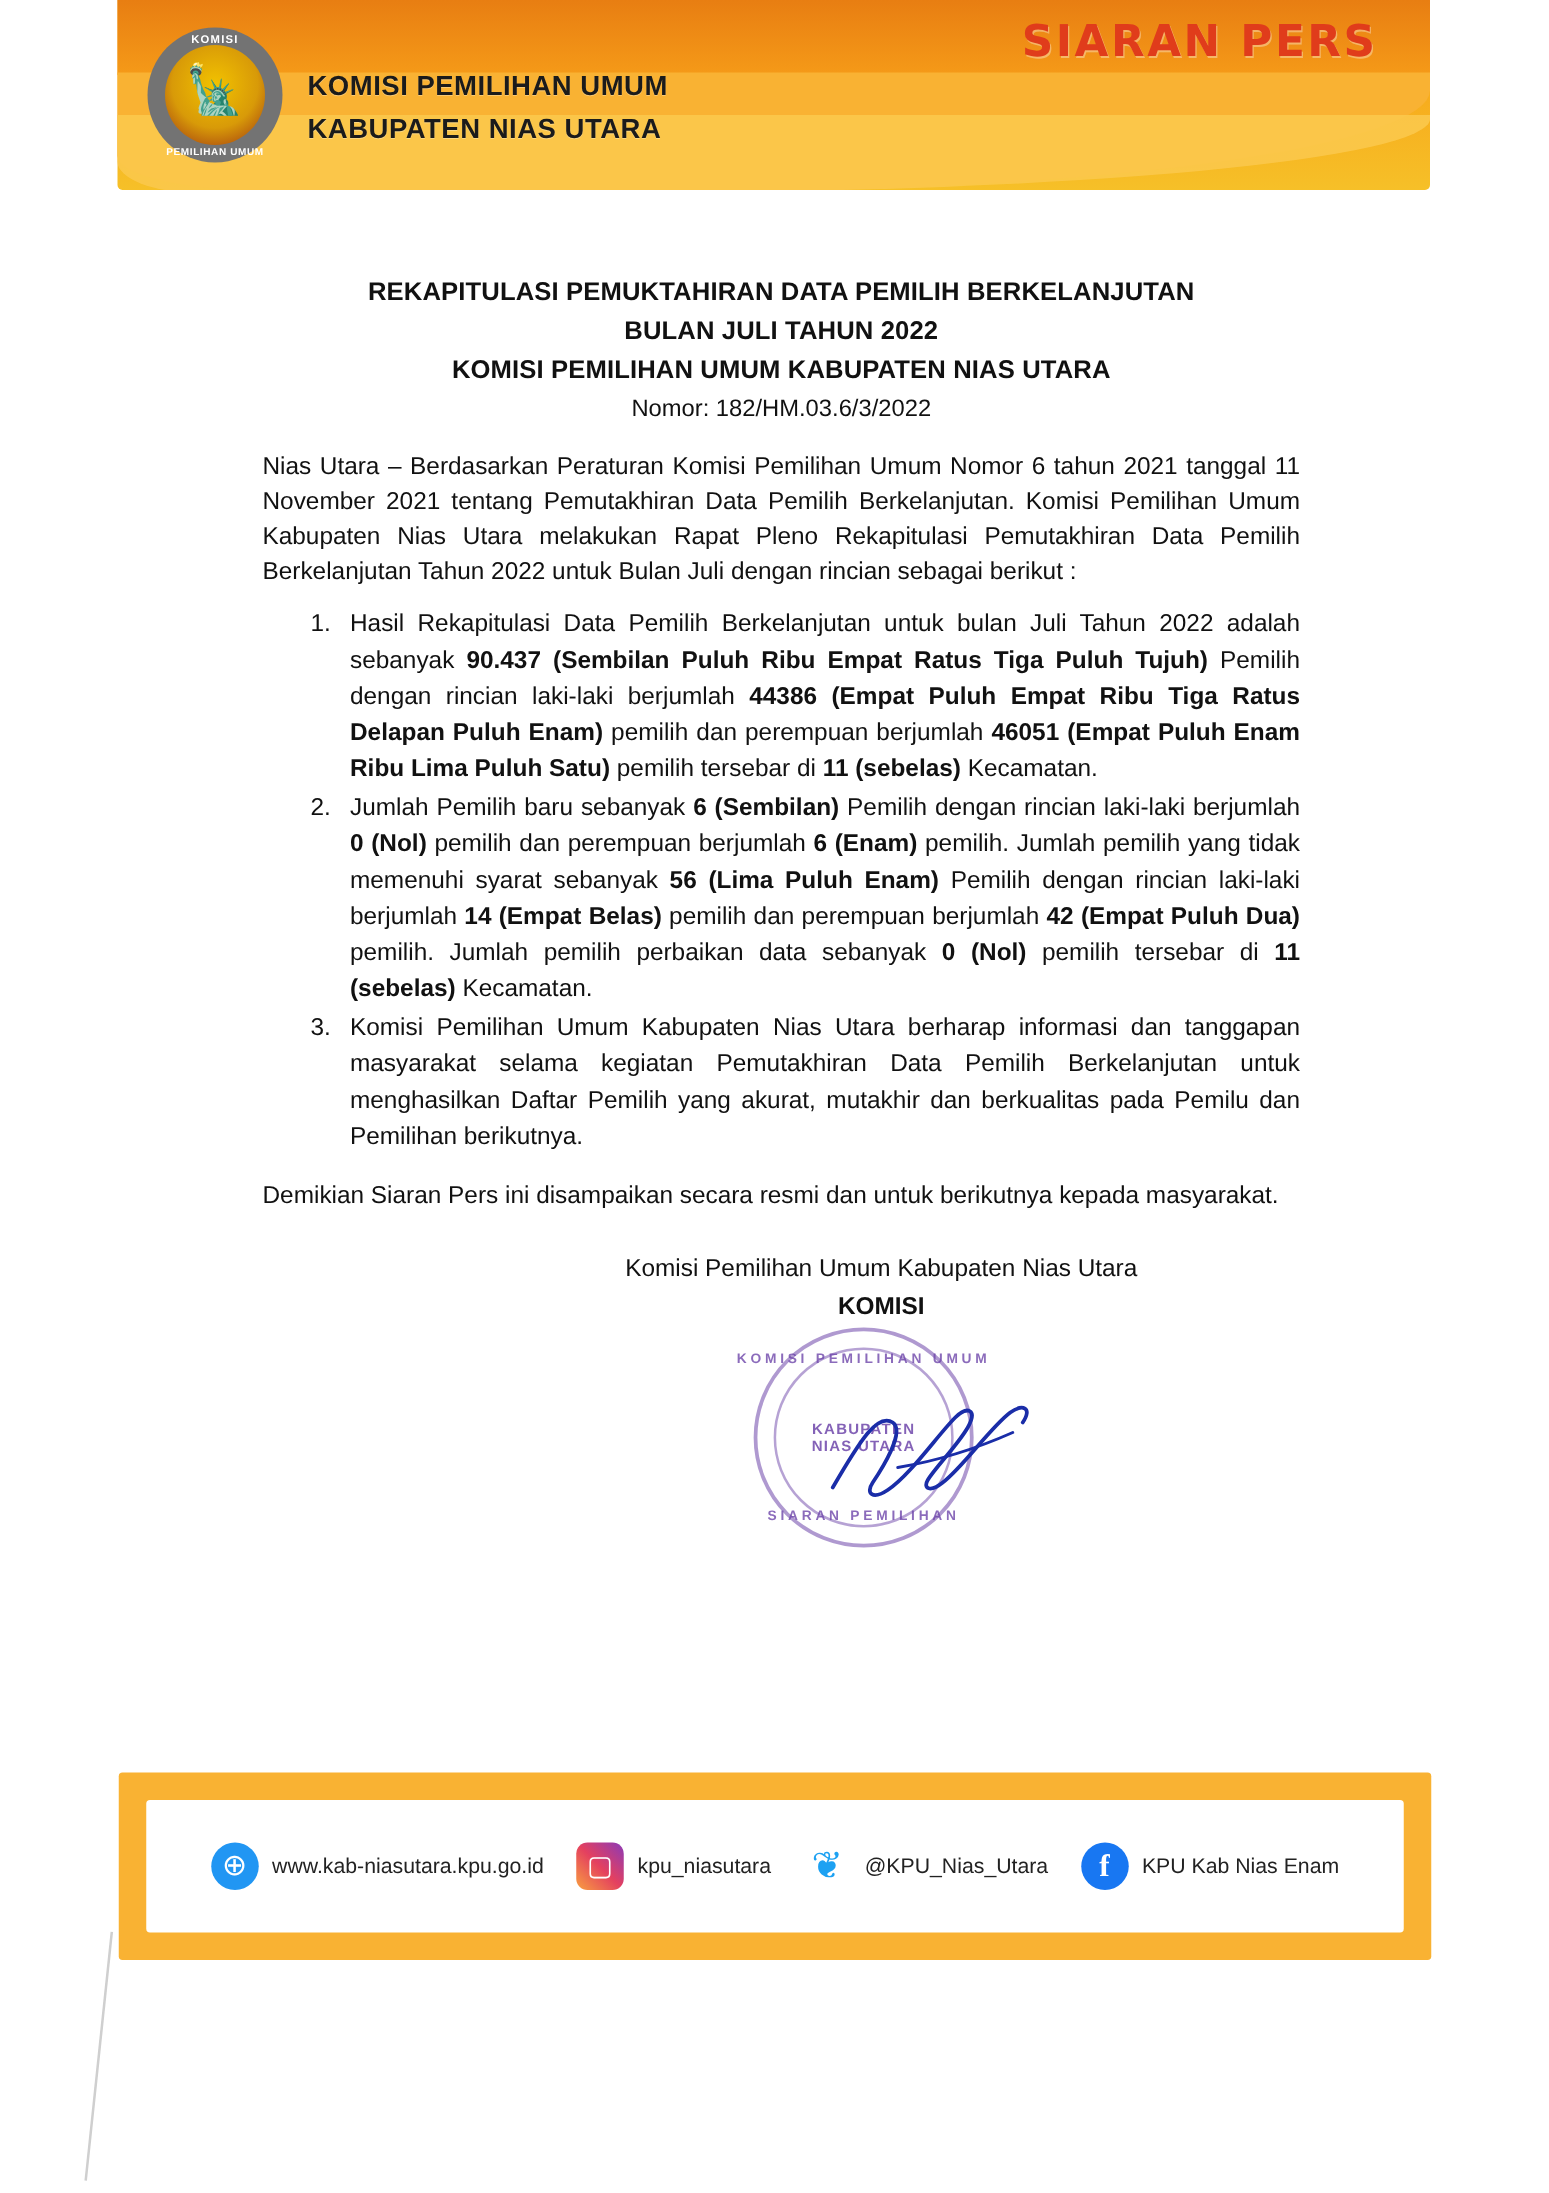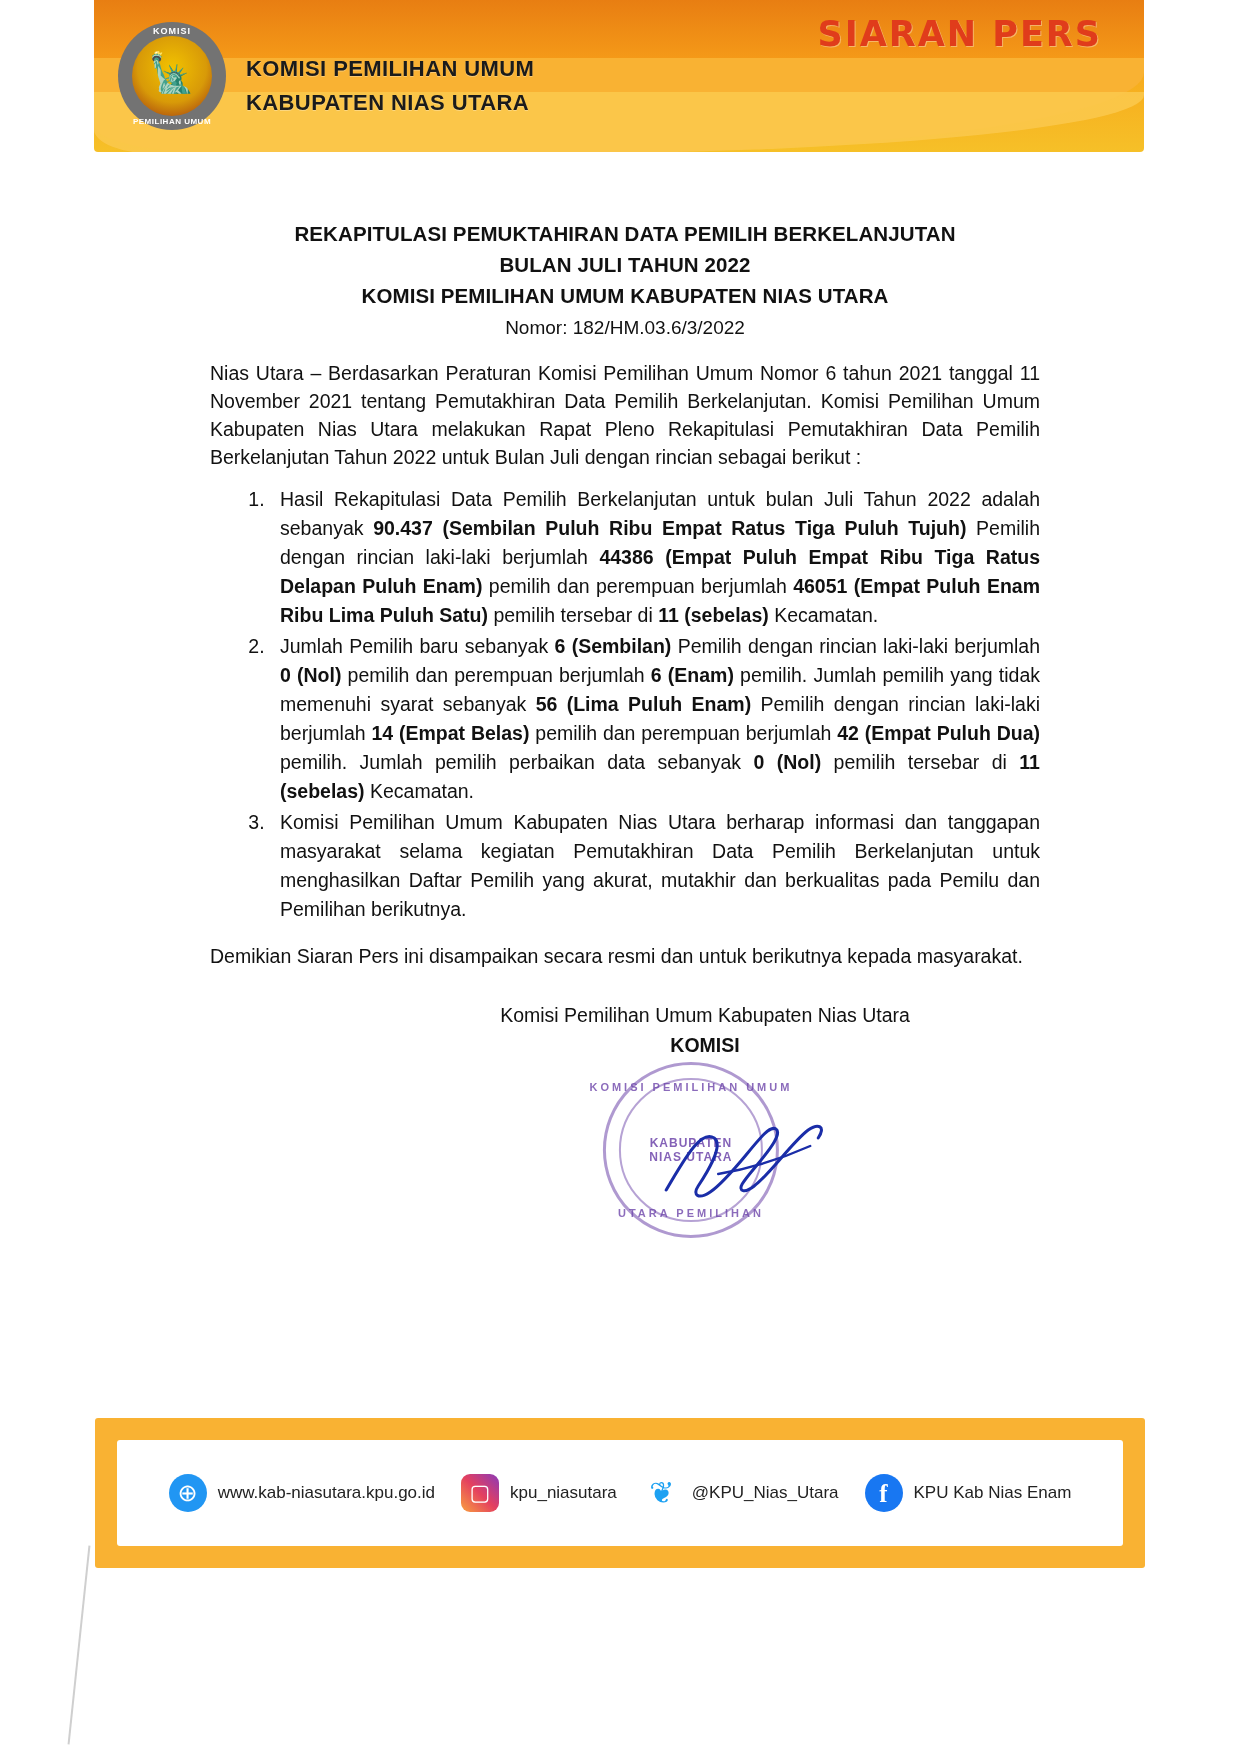--- a/index.html
+++ b/index.html
@@ -388,21 +388,21 @@
     <div class="sign-line">Komisi Pemilihan Umum Kabupaten Nias Utara</div>
     <div class="sign-role">KOMISI</div>
 
     <div class="sign-area">
       <div class="stamp">
         <div class="stamp-top">KOMISI PEMILIHAN UMUM</div>
         <div class="stamp-center">
           <div>KABUPATEN</div>
           <div>NIAS UTARA</div>
         </div>
-        <div class="stamp-bottom">UTARA PEMILIHAN</div>
+        <div class="stamp-bottom">SIARAN PEMILIHAN</div>
       </div>
       <svg class="signature-ink" viewBox="0 0 180 100">
         <path d="M8,78 C30,40 44,18 56,26 C66,33 48,62 40,74 C34,83 40,88 52,80 C70,68 92,36 106,22 C116,12 124,16 116,30 C108,44 90,62 84,72 C80,79 86,82 96,74 C112,62 134,30 150,18 C160,11 168,14 160,26" fill="none" stroke="#1a2da8" stroke-width="3" stroke-linecap="round"></path>
         <path d="M60,62 C84,58 116,50 152,34" fill="none" stroke="#1a2da8" stroke-width="2.4" stroke-linecap="round"></path>
       </svg>
     </div>
 
   </div>
 </div>
 

